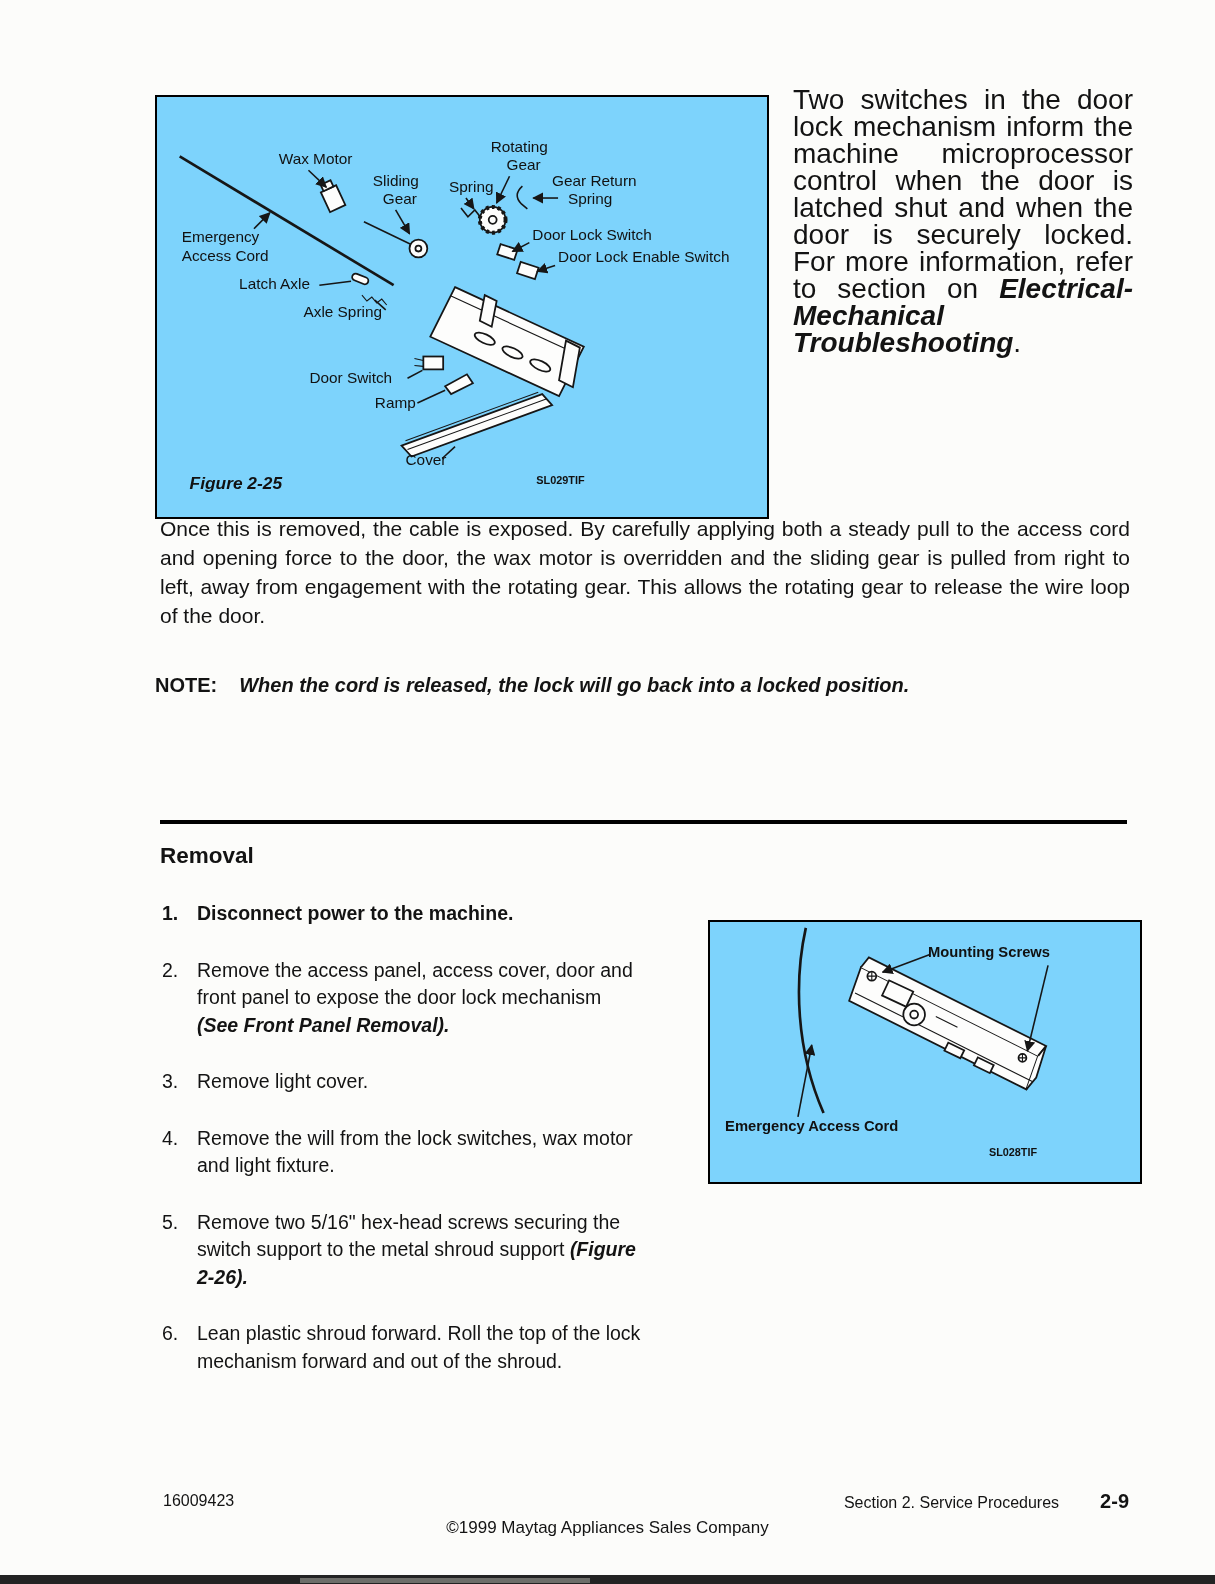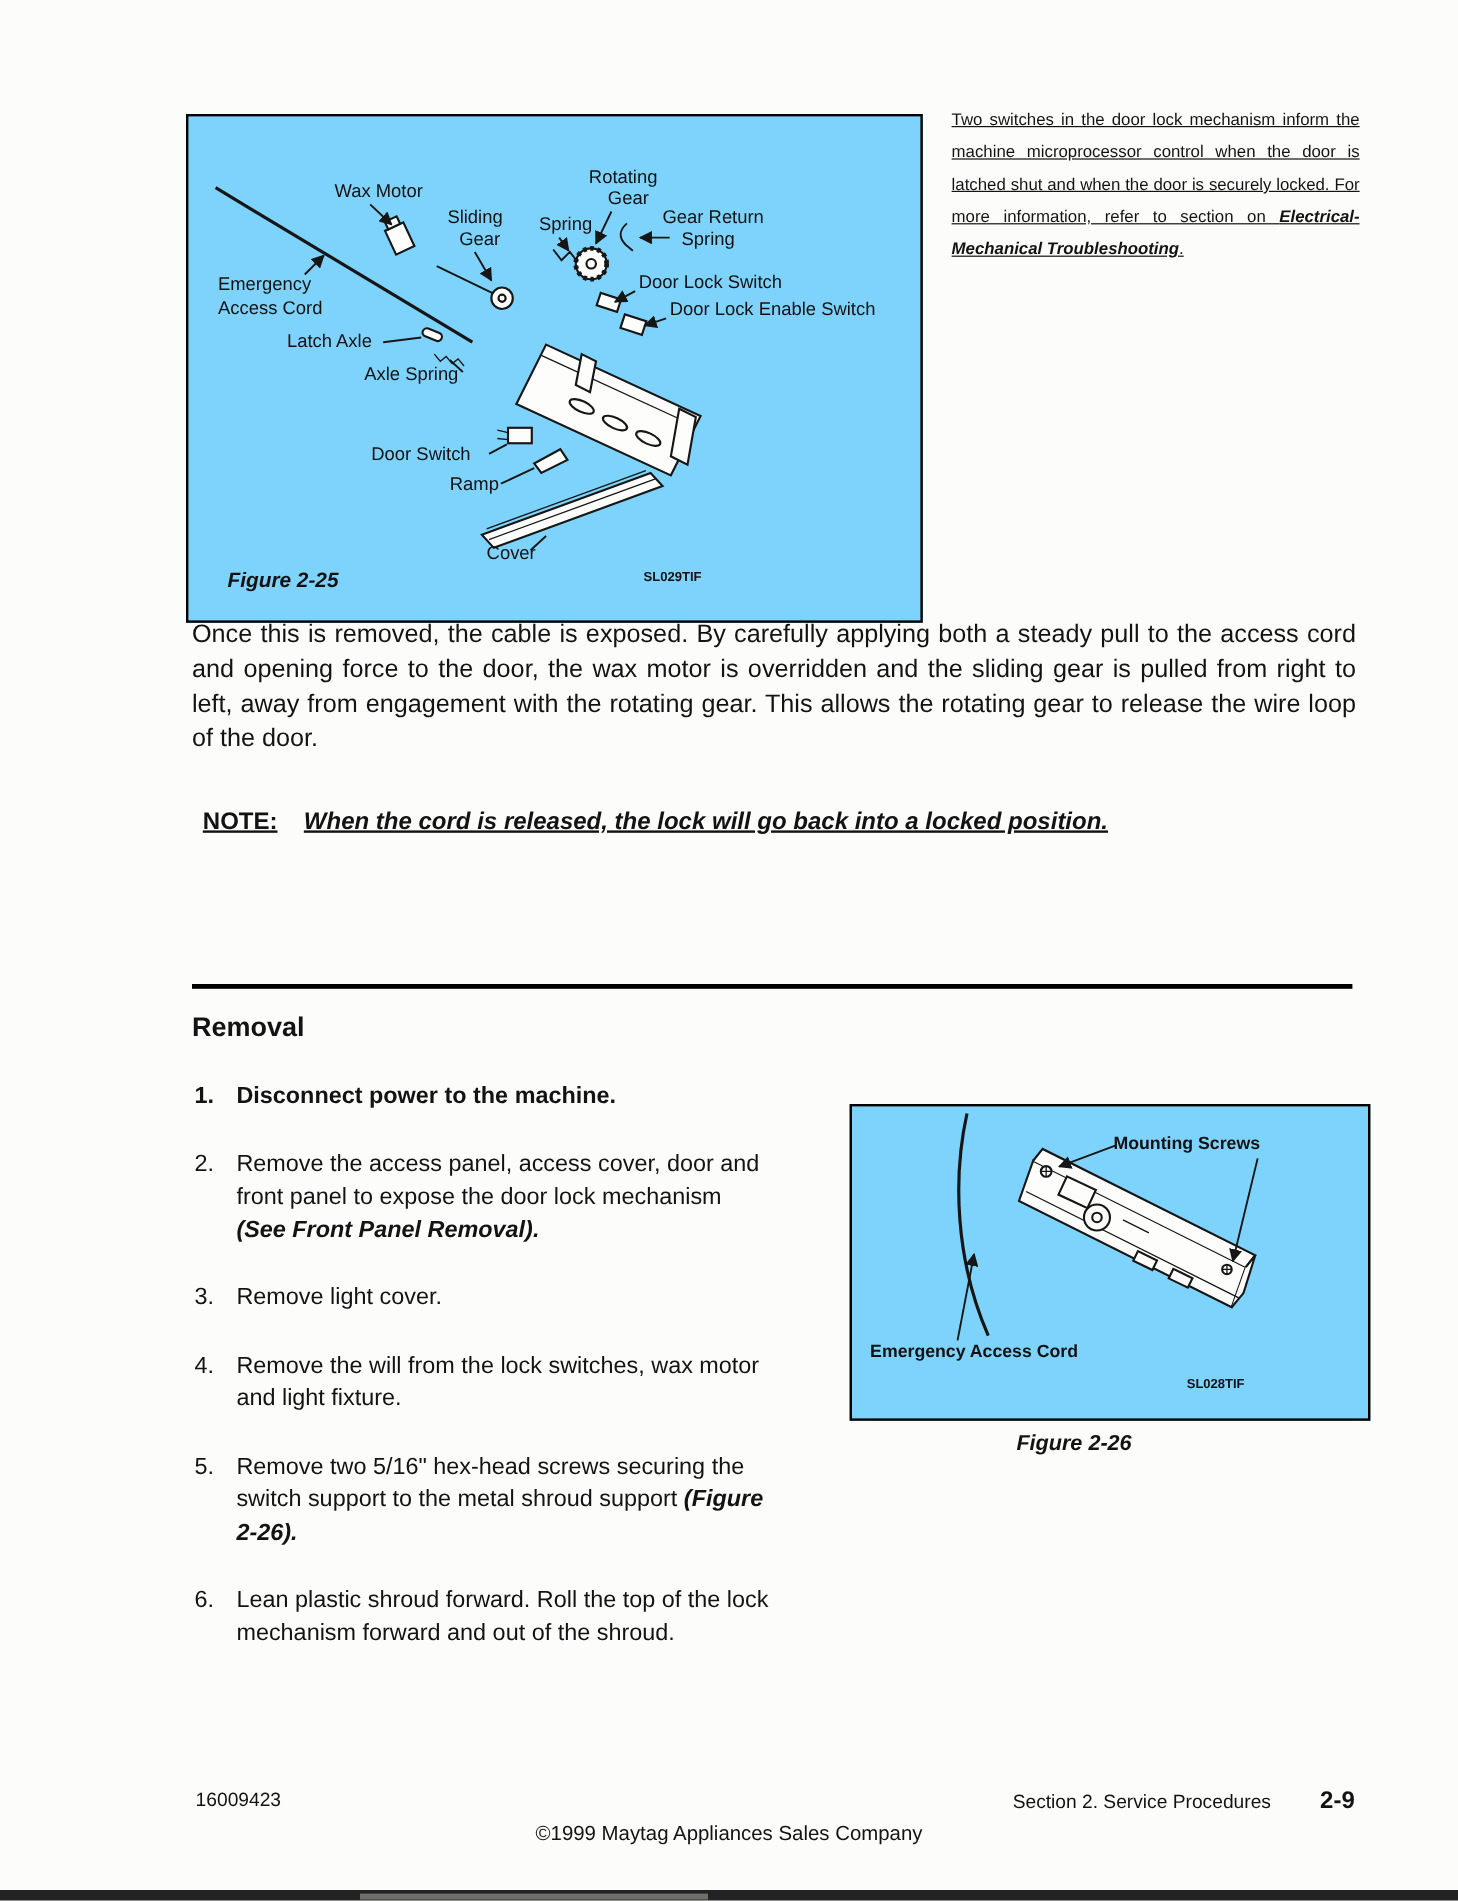--- a/index.html
+++ b/index.html
@@ -14,24 +14,24 @@
   svg text { font-family:"Liberation Sans", sans-serif; font-size:15.5px; fill:#111; }
   svg .bold-label { font-weight:bold; font-size:15px; }
   svg .fig-caption-text { font-size:17.5px; font-weight:bold; font-style:italic; }
   svg .fig-code { font-size:11px; font-weight:bold; }
   .ln { stroke:#161616; stroke-width:1.6; fill:none; }
   .thick { stroke-width:2.7; }
   .thin { stroke-width:1.1; }
   .part { fill:#fdfdfc; stroke:#161616; stroke-width:1.8; }
 
   .right-col { position:absolute; left:793px; top:86px; width:340px; }
-  .body-p { margin:0 0 28px 0; font-size:14px; line-height:27px; text-align:justify;text-decoration:underline; }
+  .body-p { margin:0 0 28px 0; font-size:28px; line-height:27px; text-align:justify; }
   .bi { font-weight:bold; font-style:italic; }
   .full-para { position:absolute; left:160px; top:514px; width:970px; font-size:21px; line-height:29px; text-align:justify; }
-  .note { position:absolute; left:169px; top:674px; width:975px; font-size:20px;text-decoration:underline; }
+  .note { position:absolute; left:155px; top:674px; width:975px; font-size:20px; }
   .note-label { font-weight:bold; margin-right:22px; }
   .rule { position:absolute; left:160px; top:820px; width:967px; height:4px; background:#000; }
   .removal-h { position:absolute; left:160px; top:843px; margin:0; font-size:22.5px; font-weight:bold;text-align:right; }
   .steps { position:absolute; left:162px; top:900px; width:482px; font-size:19.5px; line-height:27.5px; }
   .step { display:flex; margin-bottom:29px; }
   .step-num { width:35px; flex:0 0 35px; }
   .step-text { flex:1; }
   .step-bold { font-weight:bold; }
   .fig26-caption { position:absolute; left:680px; top:1192px; width:430px; text-align:center; font-size:18px; }
 
@@ -215,21 +215,20 @@
         <line x1="222" y1="33" x2="174" y2="51" class="ln" marker-end="url(#arr)"></line>
         <line x1="342" y1="44" x2="321" y2="131" class="ln" marker-end="url(#arr)"></line>
         <line x1="88" y1="198" x2="102" y2="125" class="ln" marker-end="url(#arr)"></line>
       </g>
 
       <text x="220" y="36" class="bold-label">Mounting Screws</text>
       <text x="14" y="212" class="bold-label">Emergency Access Cord</text>
       <text x="282" y="238" class="fig-code">SL028TIF</text>
     </svg>
   </div>
-  <div class="fig26-caption bi">Figure 2-26</div>
 
   <div class="footer-left">16009423</div>
   <div class="footer-center">©1999 Maytag Appliances Sales Company</div>
   <div class="footer-right">
     <span>Section 2.  Service Procedures</span>
     <span class="footer-page">2-9</span>
   </div>
 
   <div class="scan-bar">
     <div class="scan-bar-light"></div>

